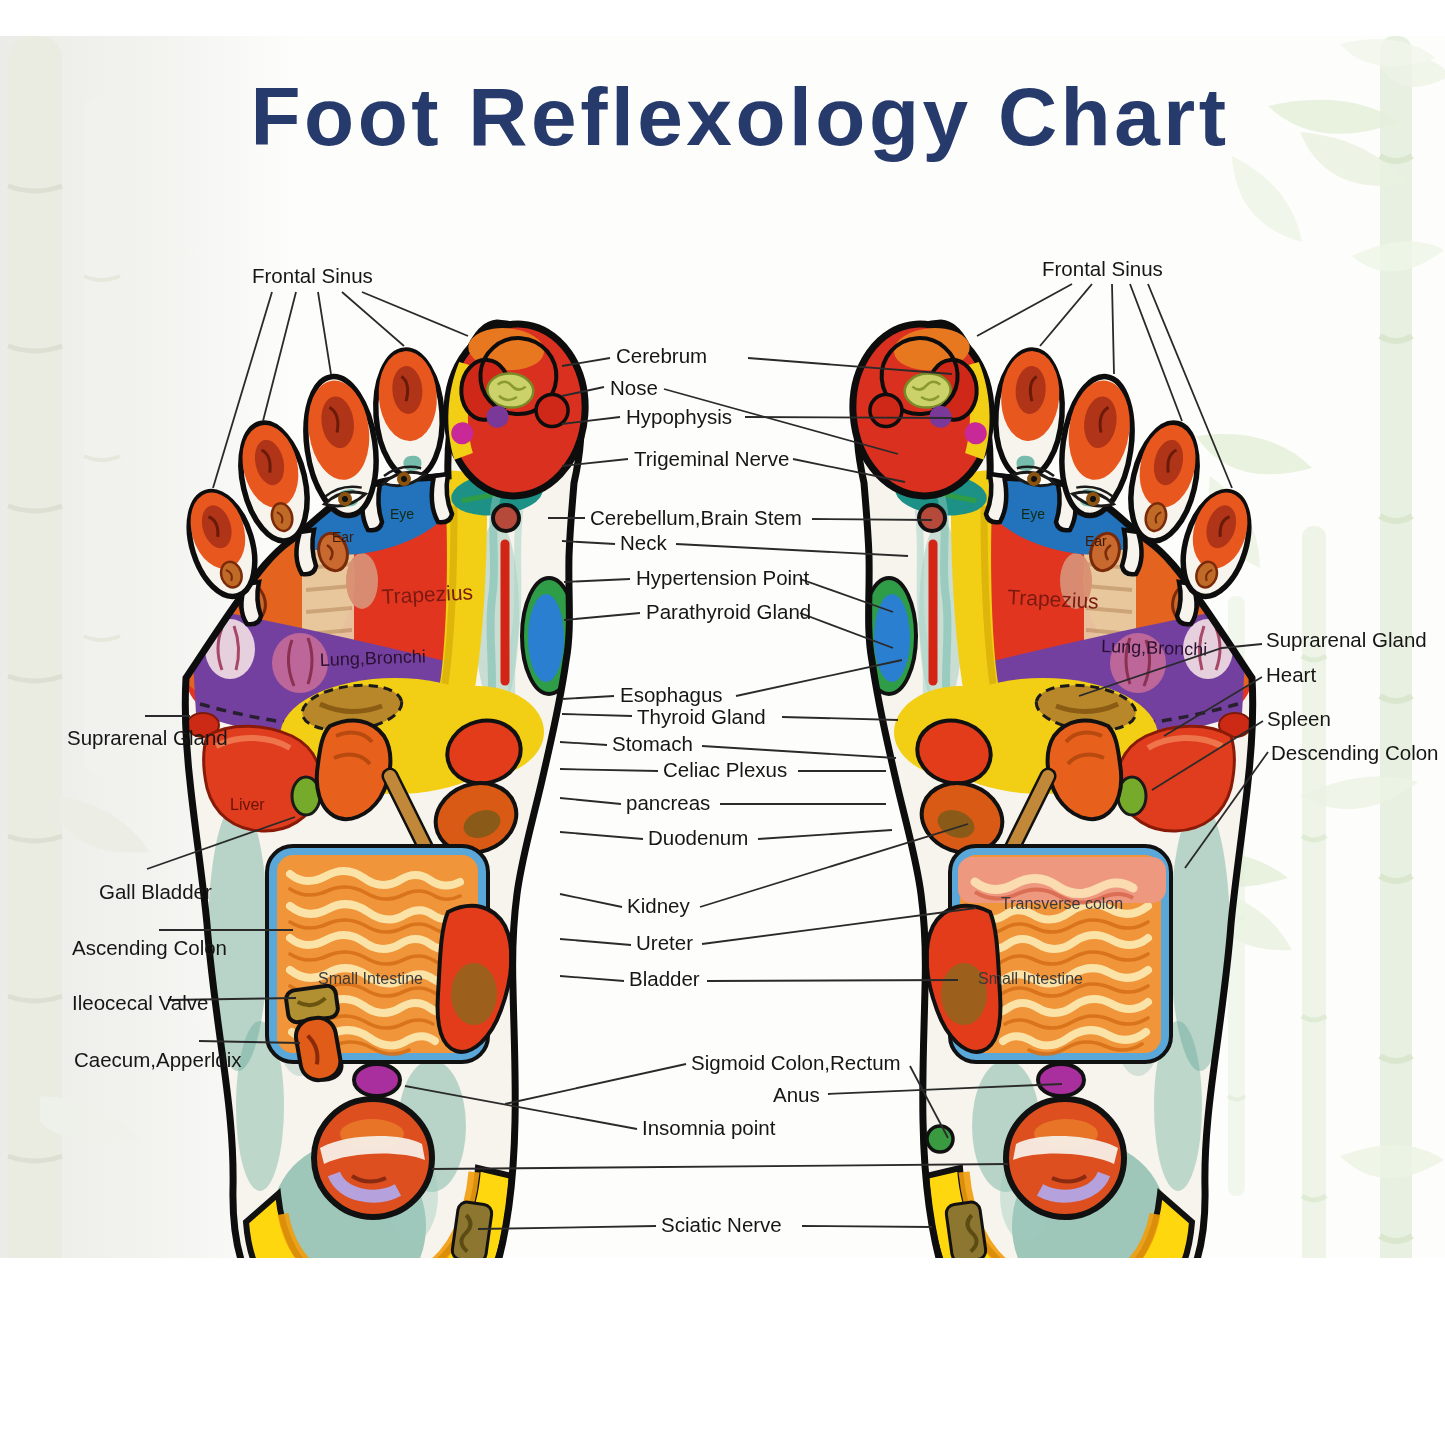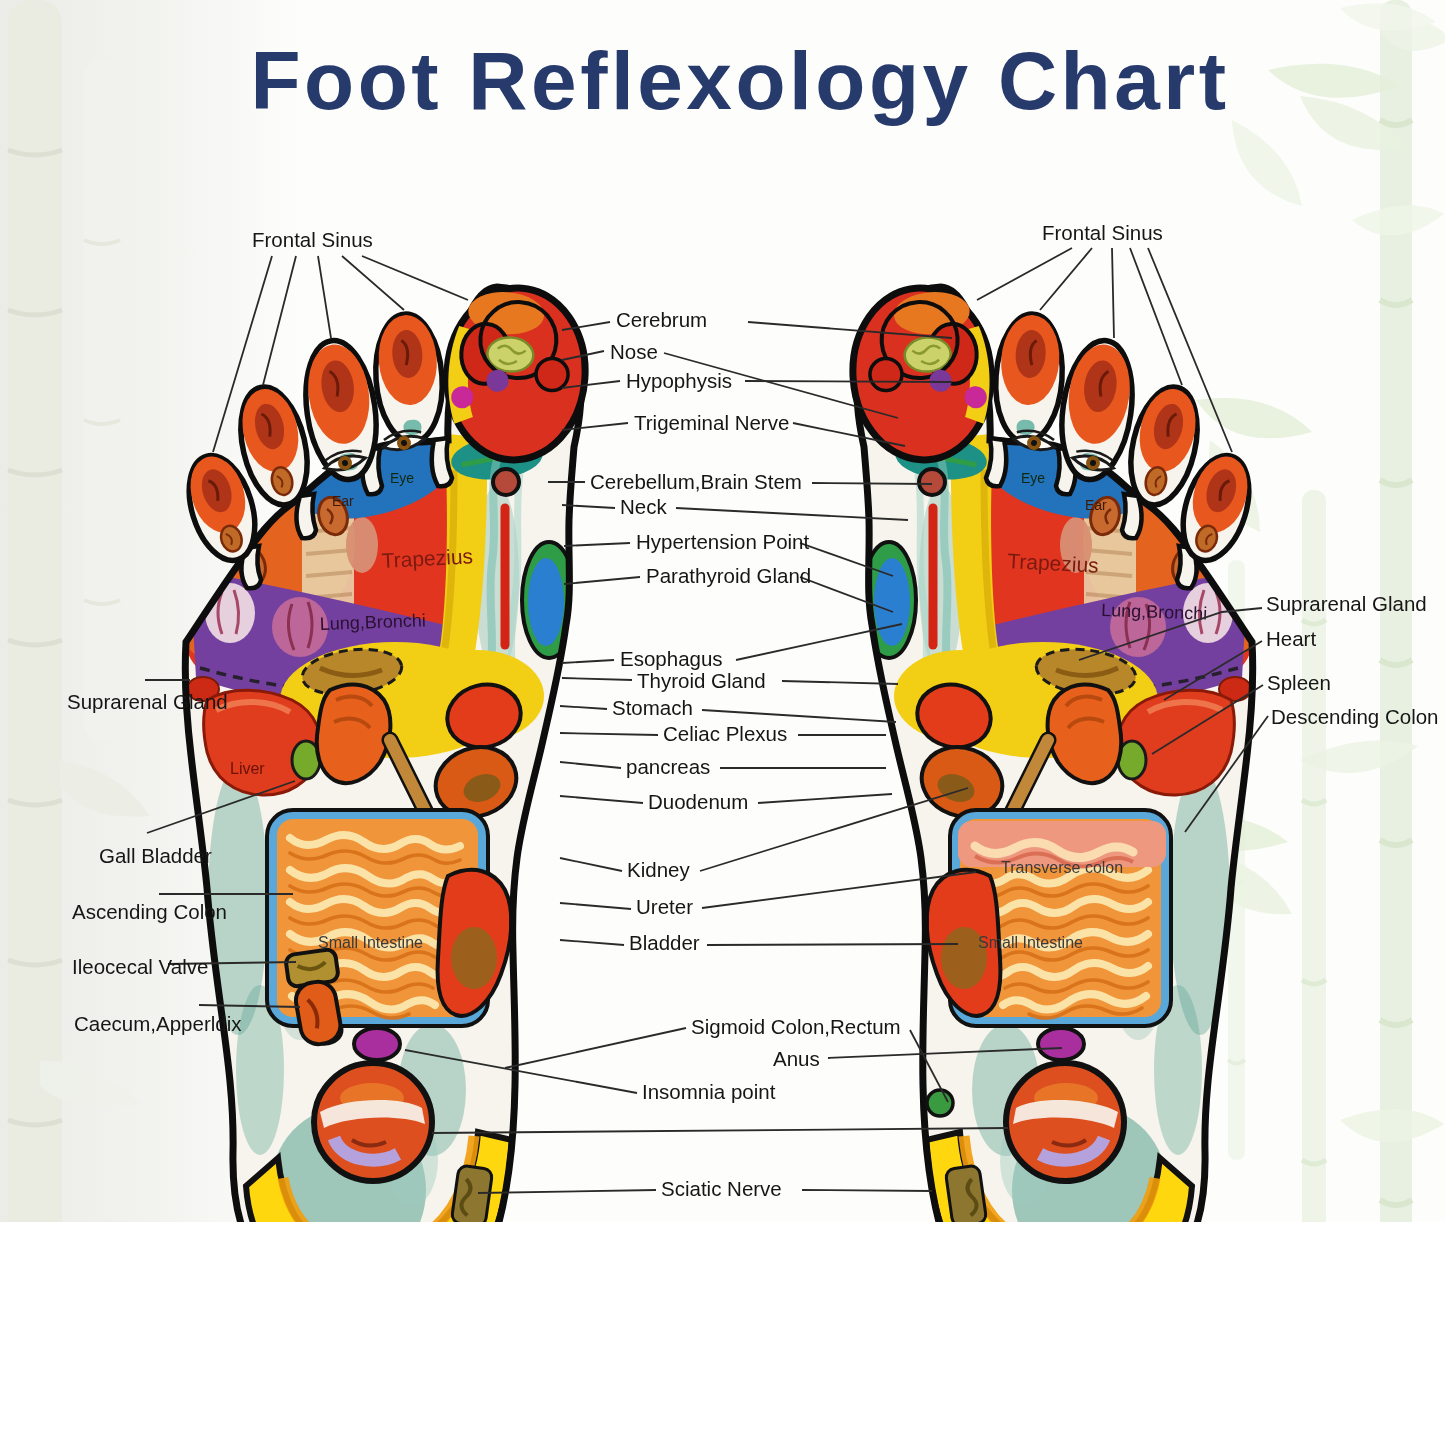--- a/index.html
+++ b/index.html
@@ -1,17 +1,17 @@
 <!DOCTYPE html>
 <html><head>
 <meta charset="utf-8">
 <style>
   html,body{margin:0;padding:0;background:#ffffff;}
   #stage{position:relative;width:1445px;height:1222px;overflow:hidden;
-    font-family:"Liberation Sans", sans-serif;}
+    font-family:"Liberation Sans", sans-serif;margin-top:36px;}
   svg{position:absolute;top:0;left:0;}
 </style>
 </head>
 <body>
 <div id="stage">
 <svg width="1445" height="1445" viewBox="0 0 1445 1445">
   <rect x="0" y="0" width="1445" height="1445" fill="#fdfdfb"></rect>
   <defs>
     <linearGradient id="leftwash" x1="0" y1="0" x2="1" y2="0">
       <stop offset="0" stop-color="#ebece8"></stop>

